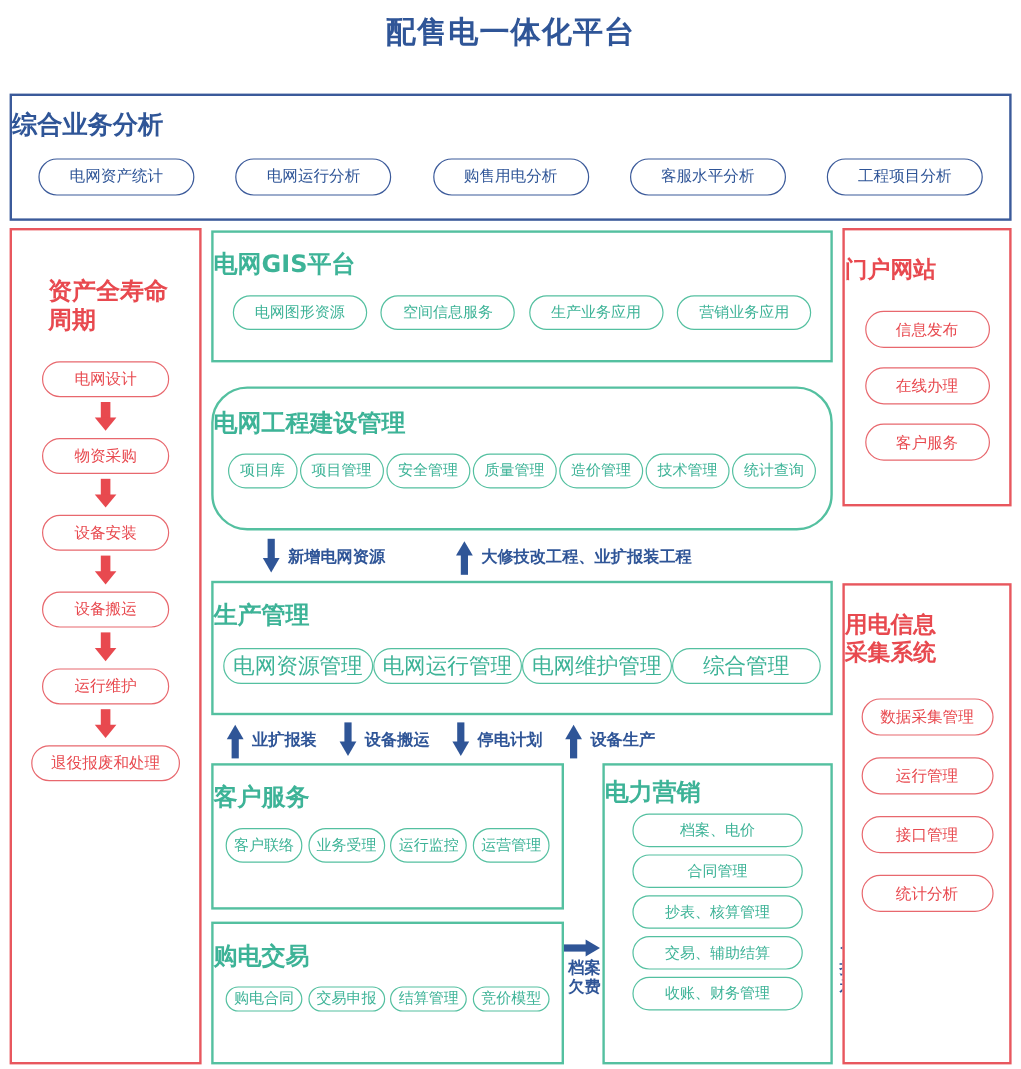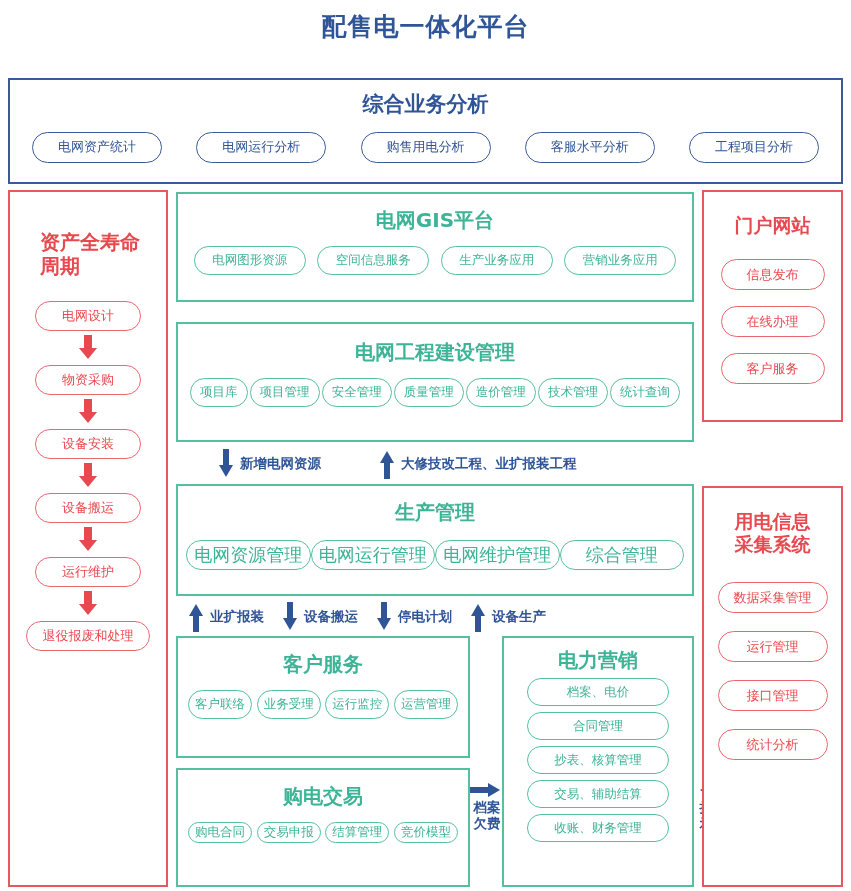--- a/index.html
+++ b/index.html
@@ -32,21 +32,20 @@
   .panel {
     position: absolute;
     box-sizing: border-box;
     background: #ffffff;
   }
   .panel-blue   { border: 2px solid #3b5a9a; }
   .panel-green  { border: 2px solid #54c0a0; }
   .panel-red    { border: 2px solid #e8575e; }
 
   .panel-title {
-    text-align: center;
     font-weight: bold;
     line-height: 1.22;
   }
   .t-blue  { color: #2f5597; }
   .t-green { color: #3db397; }
   .t-red   { color: #e8494f; }
 
   
   .pill {
     box-sizing: border-box;
@@ -127,21 +126,21 @@
   }
   #gis-platform .panel-title { font-size: 20px; margin-top: 14px; }
   #gis-platform .pill-row {
     display: flex; justify-content: space-around;
     padding: 0 10px; margin-top: 14px;
   }
   #gis-platform .pill { width: 112px; height: 29px; font-size: 12.5px; }
 
   
   #grid-engineering {
-    left: 176px; top: 322px; width: 518px; height: 120px;
+    left: 176px; top: 322px; width: 518px; height: 120px; border-radius: 30px;
   }
   #grid-engineering .panel-title { font-size: 20px; margin-top: 16px; }
   #grid-engineering .pill-row {
     display: flex; justify-content: space-between;
     padding: 0 12px; margin-top: 14px;
   }
   #grid-engineering .pill { height: 29px; font-size: 12.5px; padding: 0 9px; }
 
   
   .arrow-band {

